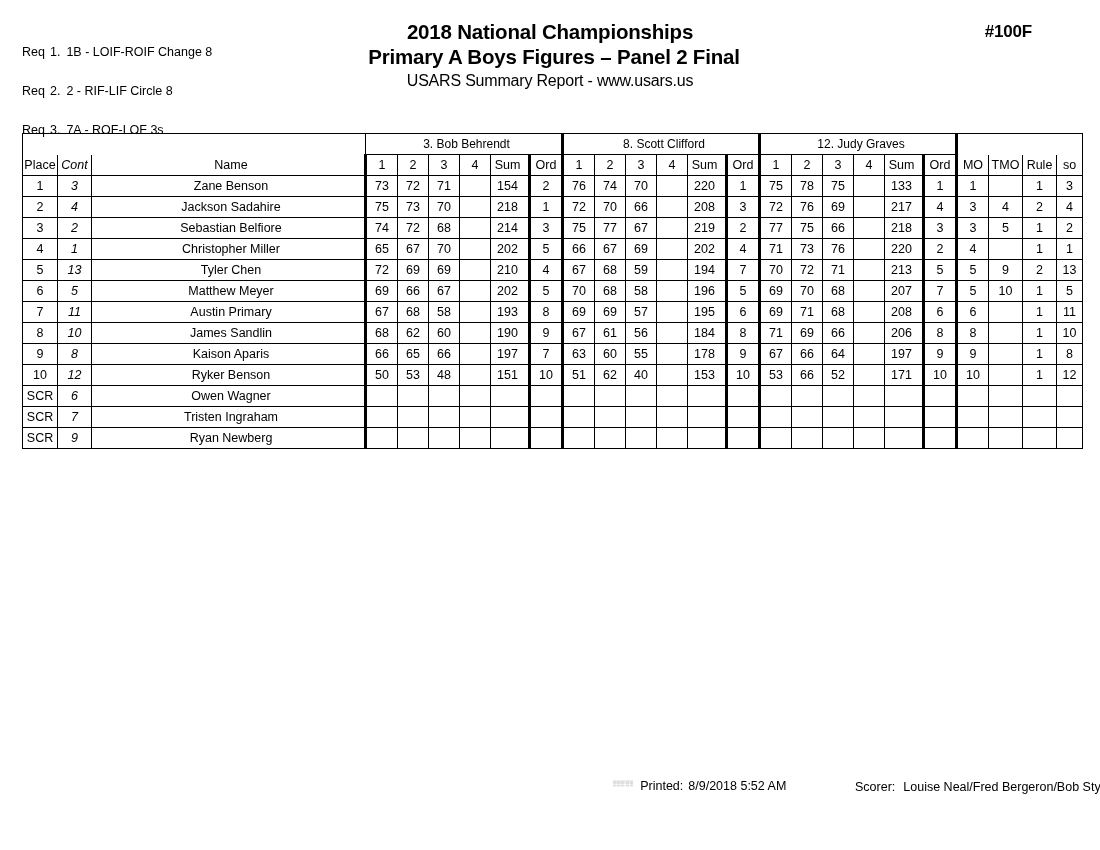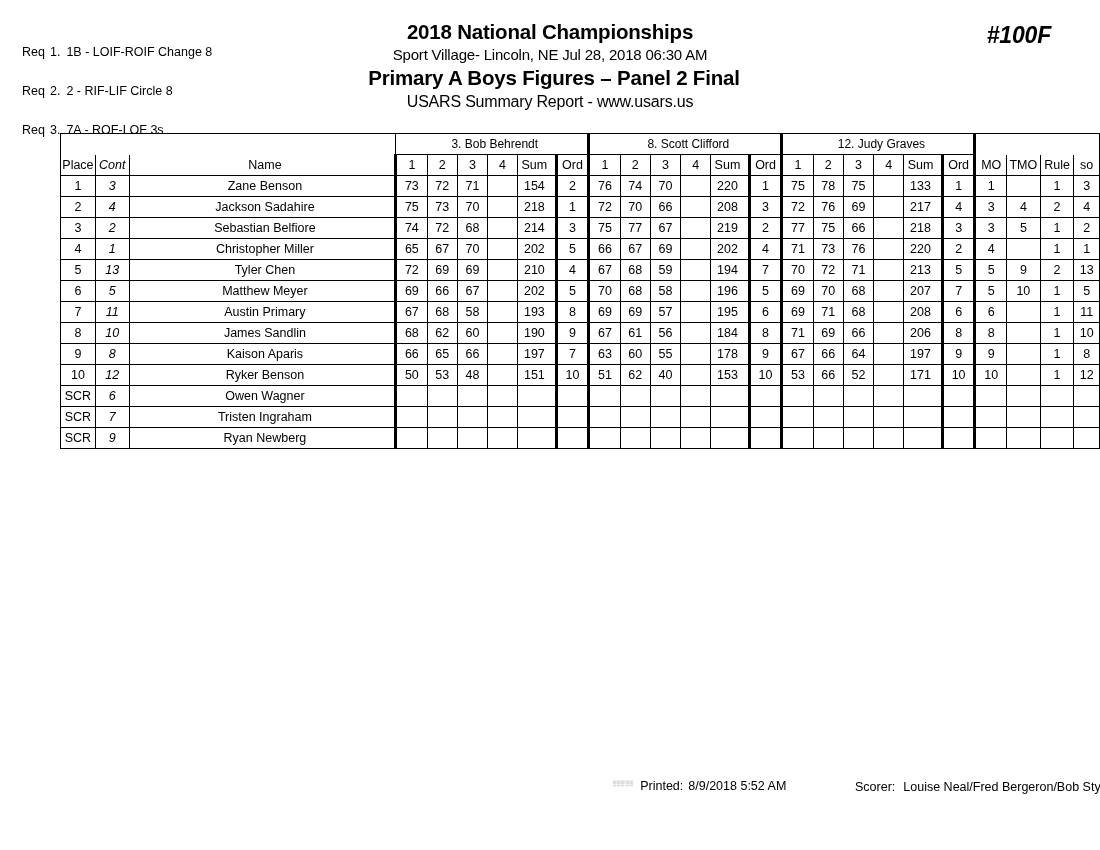--- a/index.html
+++ b/index.html
@@ -58,26 +58,25 @@
   }
   #report-line {
     font-size: 16px;
     line-height: 22px;
     letter-spacing: -0.2px;
   }
 
   
   #event-code {
     position: absolute;
-    right: 49px;
+    right: 68px;
     top: 22px;
-    font-size: 23px;
+    font-size: 17px;
     font-weight: bold;
     letter-spacing: -0.2px;
-    font-style: italic;
   }
 
   
   #results-table {
     position: absolute;
     left: 22px;
     top: 133px;
     border-collapse: collapse;
     font-size: 12.5px;
     table-layout: fixed;
@@ -123,21 +122,21 @@
   
   tr.header-row td { border-bottom: 2px solid #000; }
 
   
   tr.medal td { font-weight: bold; }
   tr.medal-last td { border-bottom: 4px solid #000; }
 
   #results-table tr.first-body td { border-top: 0; }
 
   
-  #results-table { border: 1px solid #000; margin-left: 38px; }
+  #results-table { border: 1px solid #000; }
 
   
   #footer {
     position: absolute;
     top: 779px;
     left: 0;
     width: 1100px;
     font-size: 12.5px;
   }
   #print-group {
@@ -165,21 +164,20 @@
 <body>
 
 <div id="req-block">
     <span class="req-line"><span class="req-label">Req</span><span class="req-num">1.</span><span class="req-text">1B - LOIF-ROIF Change 8</span></span>
     <span class="req-line"><span class="req-label">Req</span><span class="req-num">2.</span><span class="req-text">2 - RIF-LIF Circle 8</span></span>
     <span class="req-line"><span class="req-label">Req</span><span class="req-num">3.</span><span class="req-text">7A - ROF-LOF 3s</span></span>
   </div>
 
 <div id="title-block">
   <div id="event-title">2018 National Championships</div>
-  <div id="venue-line">Sport Village- Lincoln, NE  Jul 28, 2018  06:30 AM</div>
   <div id="panel-title">Primary A Boys Figures – Panel 2 Final</div>
   <div id="report-line">USARS Summary Report - www.usars.us</div>
 </div>
 
 <div id="event-code">#100F</div>
 
 <table id="results-table">
   <tbody id="table-body">
       <tr>
         <td class="band-blank" colspan="3"></td>

